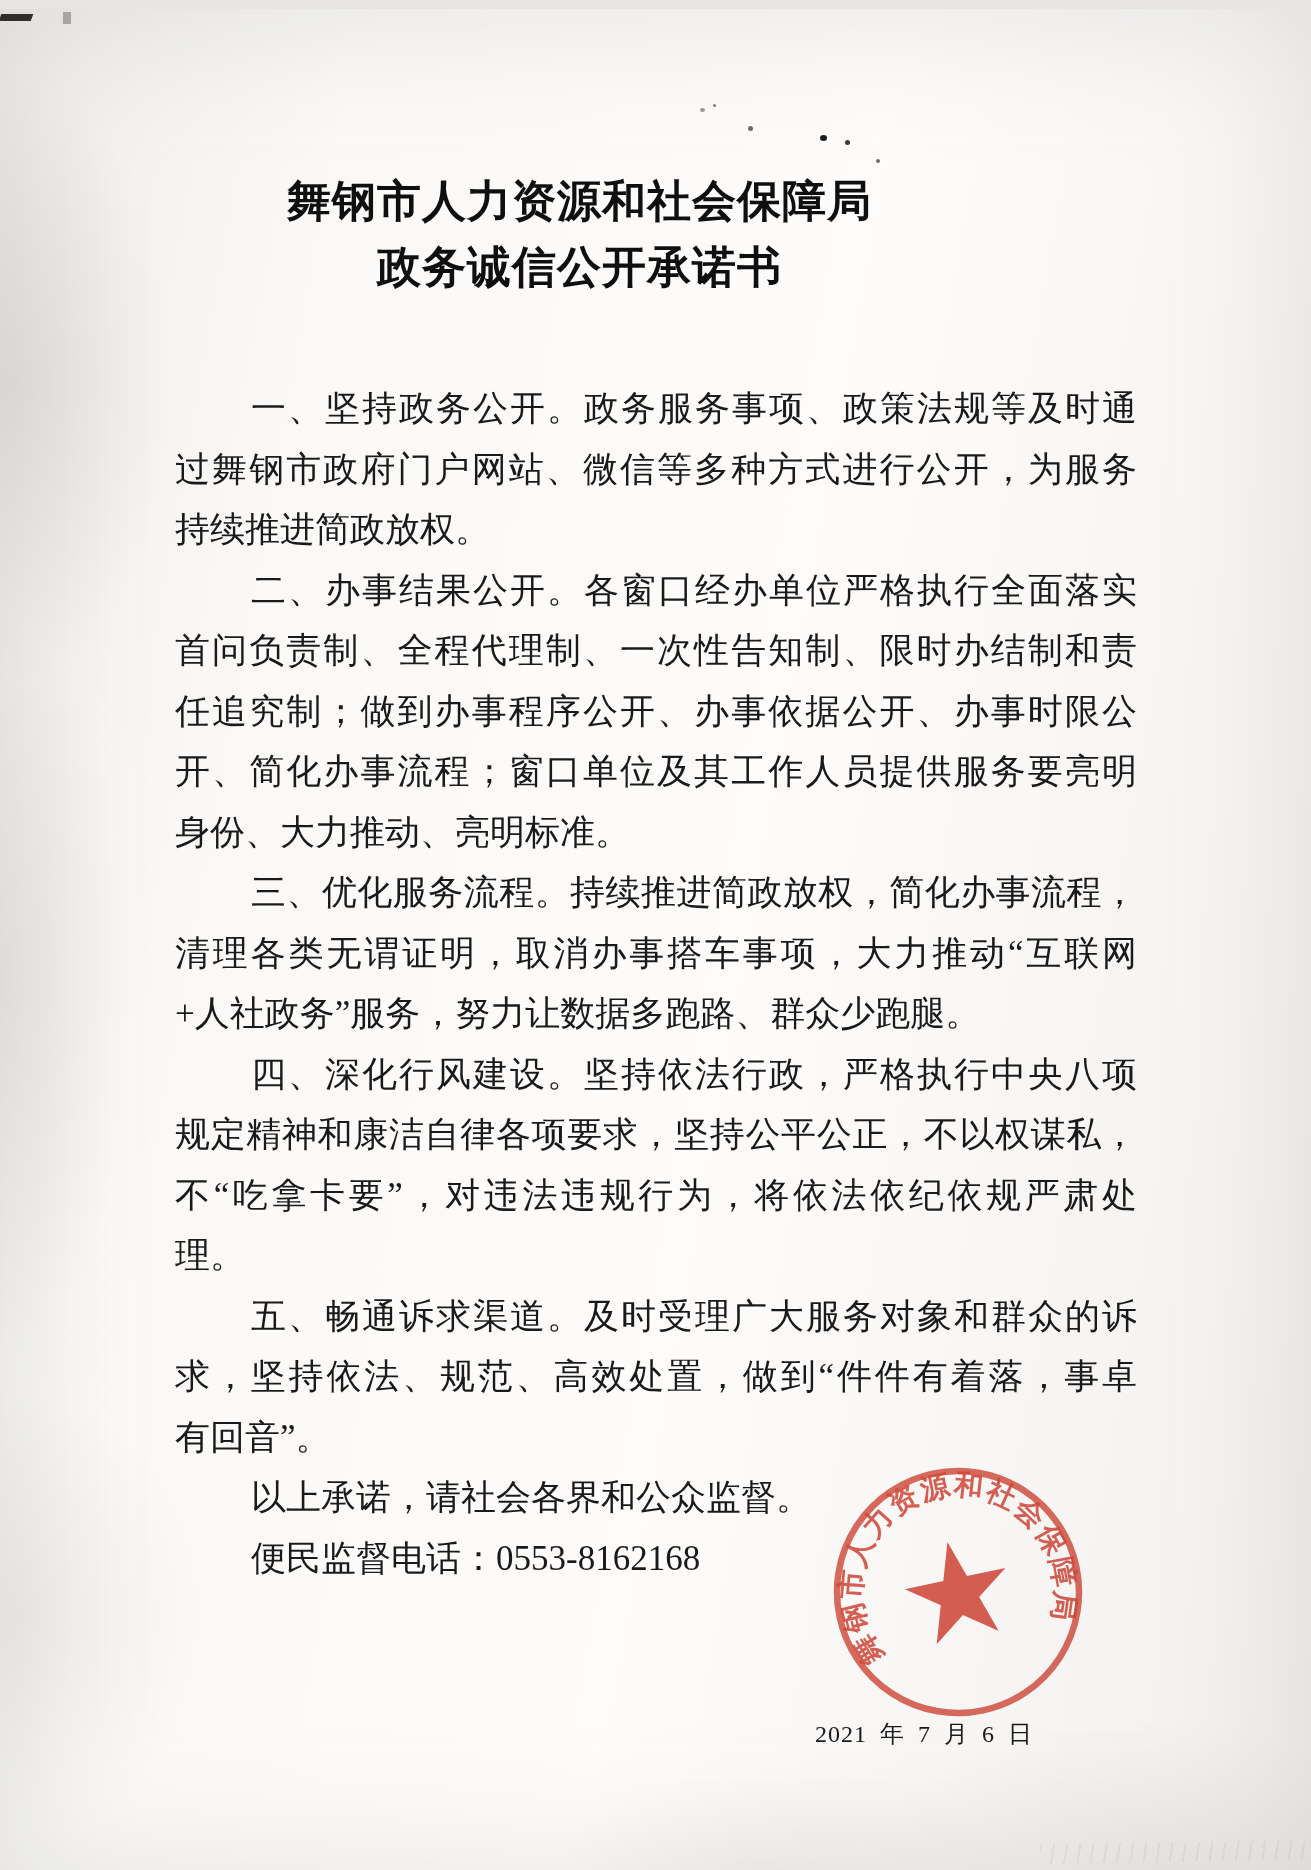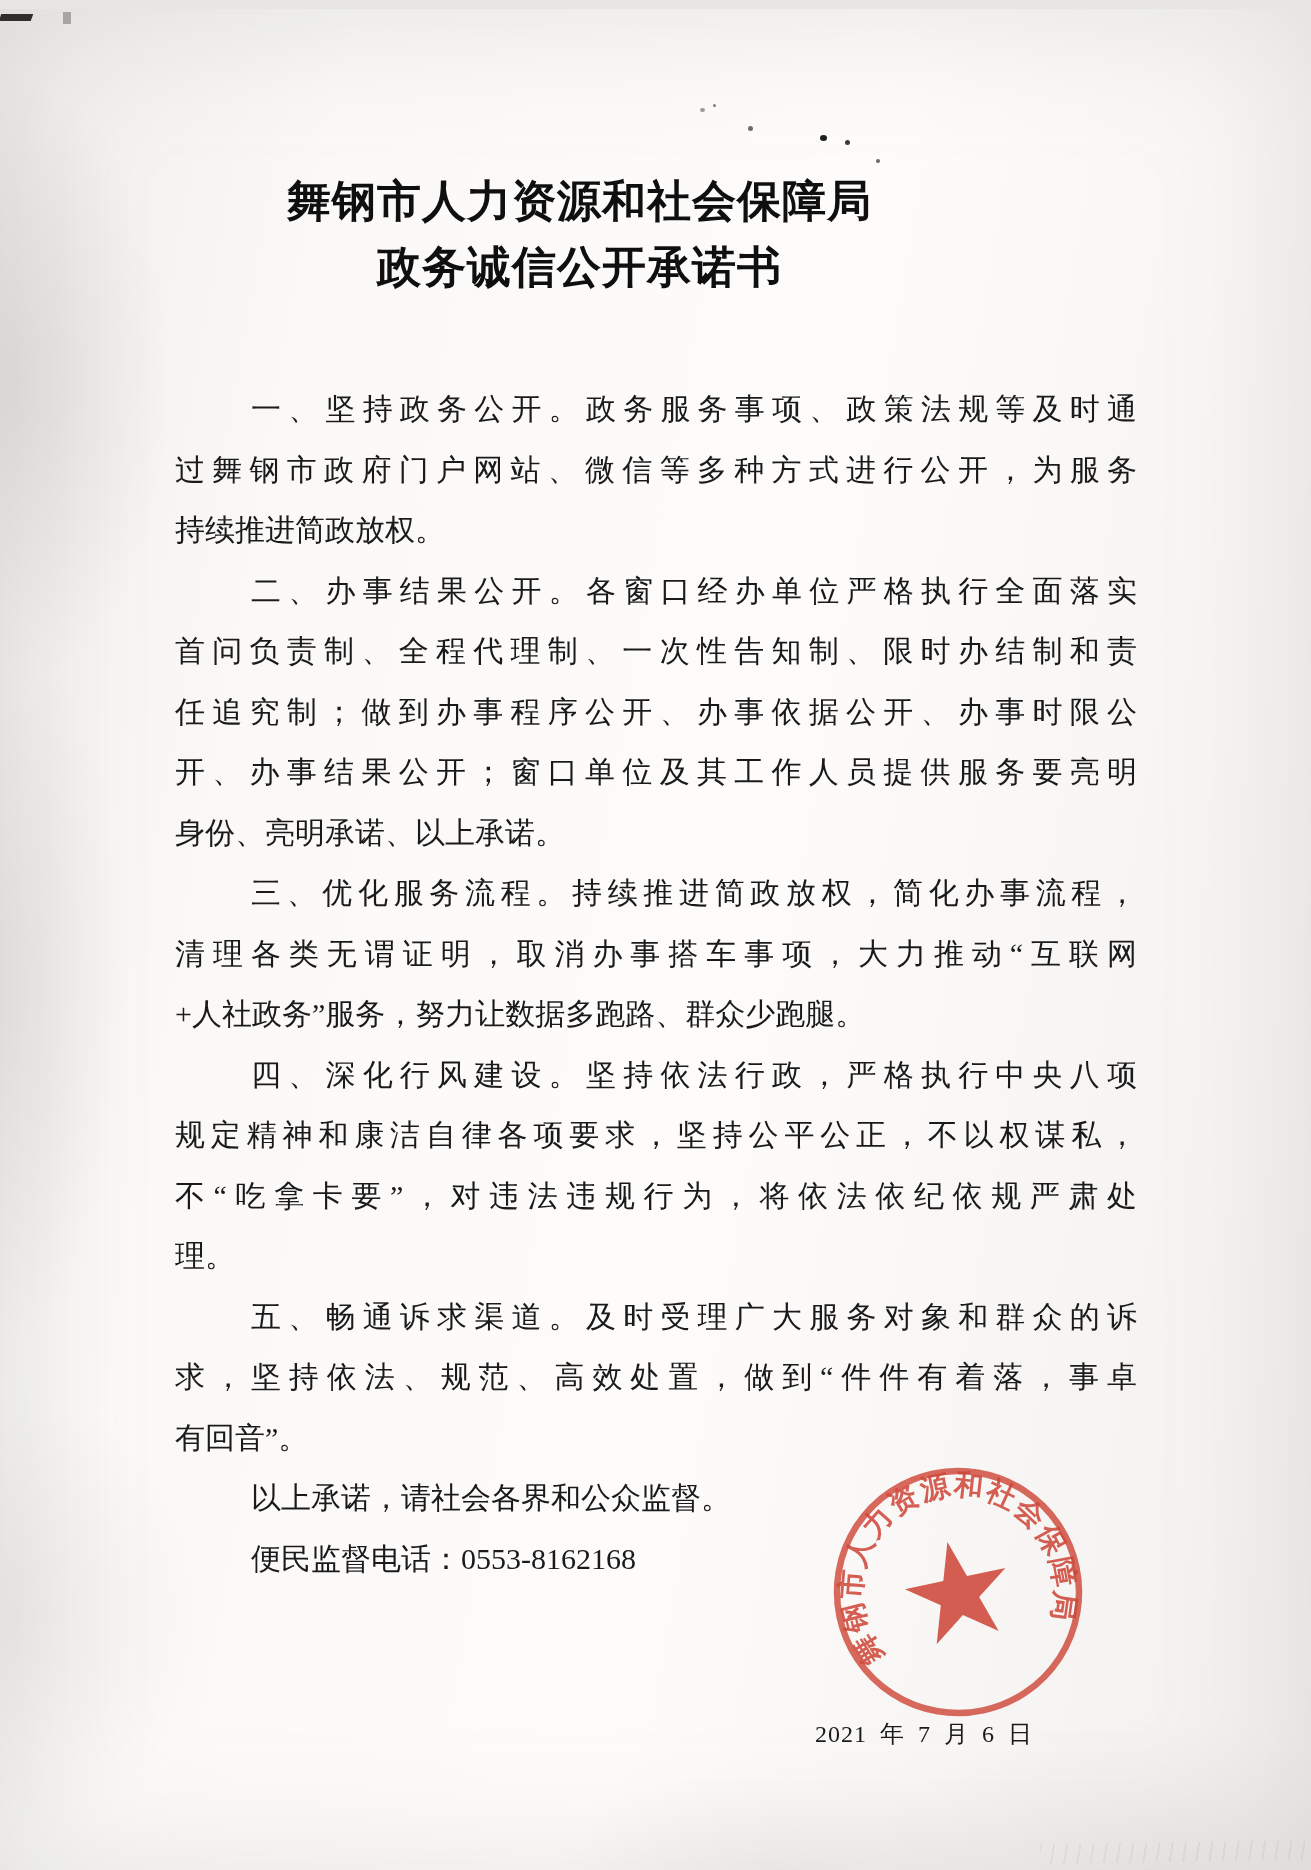--- a/index.html
+++ b/index.html
@@ -37,21 +37,21 @@
     font-weight: 700;
     color: #0f0f0f;
   }
   .title-line { font-size: 44px; line-height: 52px; letter-spacing: 1px; }
   .title-line + .title-line { margin-top: 14px; }
 
   .doc-body {
     position: absolute;
     left: 175px; top: 370px;
     width: 962px;
-    font-size: 30px;
+    font-size: 35px;
     color: #1a1a1a;
   }
   .bline {
     height: 60.5px;
     line-height: 60.5px;
     text-align: justify;
     text-align-last: justify;
     white-space: nowrap;
   }
   .bline.first { text-indent: 76px; }
@@ -109,22 +109,22 @@
     <div class="title-line">政务诚信公开承诺书</div>
   </div>
 
   <div class="doc-body">
       <div class="bline first ">一、坚持政务公开。政务服务事项、政策法规等及时通</div>
       <div class="bline ">过舞钢市政府门户网站、微信等多种方式进行公开，为服务</div>
       <div class="bline lastline">持续推进简政放权。</div>
       <div class="bline first ">二、办事结果公开。各窗口经办单位严格执行全面落实</div>
       <div class="bline ">首问负责制、全程代理制、一次性告知制、限时办结制和责</div>
       <div class="bline ">任追究制；做到办事程序公开、办事依据公开、办事时限公</div>
-      <div class="bline ">开、办事结果公开；窗口单位及其工作人员提供服务要亮明</div>
-      <div class="bline lastline">身份、亮明承诺、以上承诺。</div>
+      <div class="bline ">开、简化办事流程；窗口单位及其工作人员提供服务要亮明</div>
+      <div class="bline lastline">身份、大力推动、亮明标准。</div>
       <div class="bline first ">三、优化服务流程。持续推进简政放权，简化办事流程，</div>
       <div class="bline ">清理各类无谓证明，取消办事搭车事项，大力推动“互联网</div>
       <div class="bline lastline">+人社政务”服务，努力让数据多跑路、群众少跑腿。</div>
       <div class="bline first ">四、深化行风建设。坚持依法行政，严格执行中央八项</div>
       <div class="bline ">规定精神和康洁自律各项要求，坚持公平公正，不以权谋私，</div>
       <div class="bline ">不“吃拿卡要”，对违法违规行为，将依法依纪依规严肃处</div>
       <div class="bline lastline">理。</div>
       <div class="bline first ">五、畅通诉求渠道。及时受理广大服务对象和群众的诉</div>
       <div class="bline ">求，坚持依法、规范、高效处置，做到“件件有着落，事卓</div>
       <div class="bline lastline">有回音”。</div>

